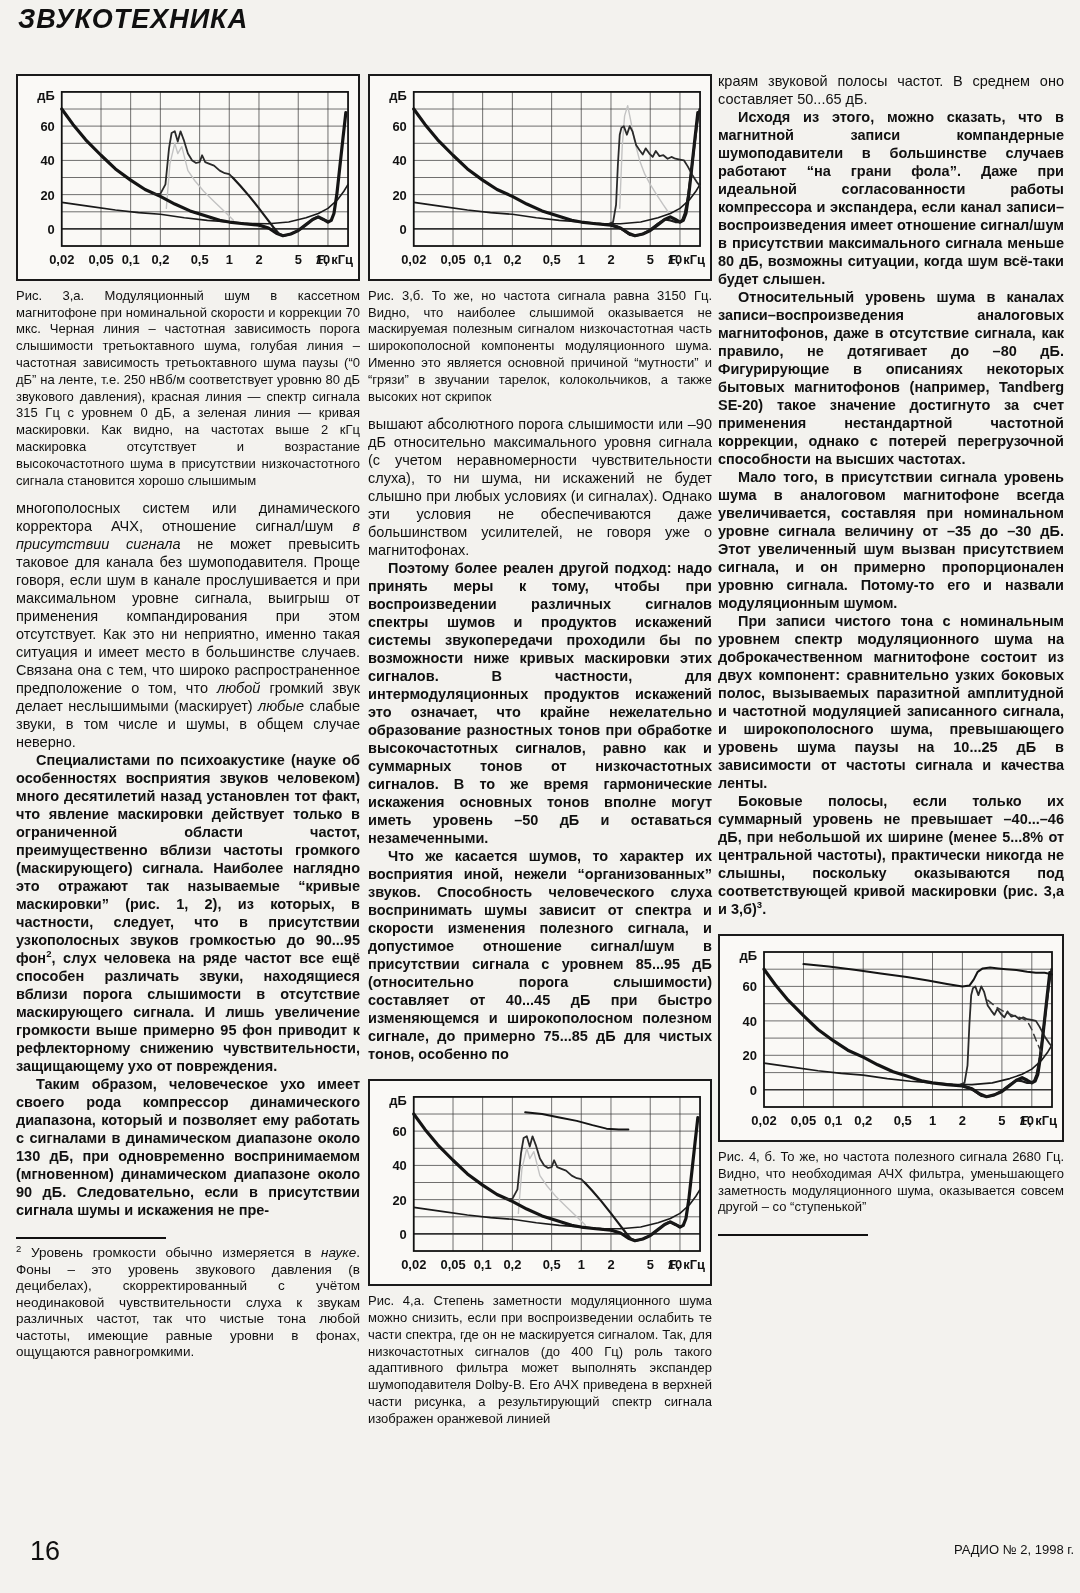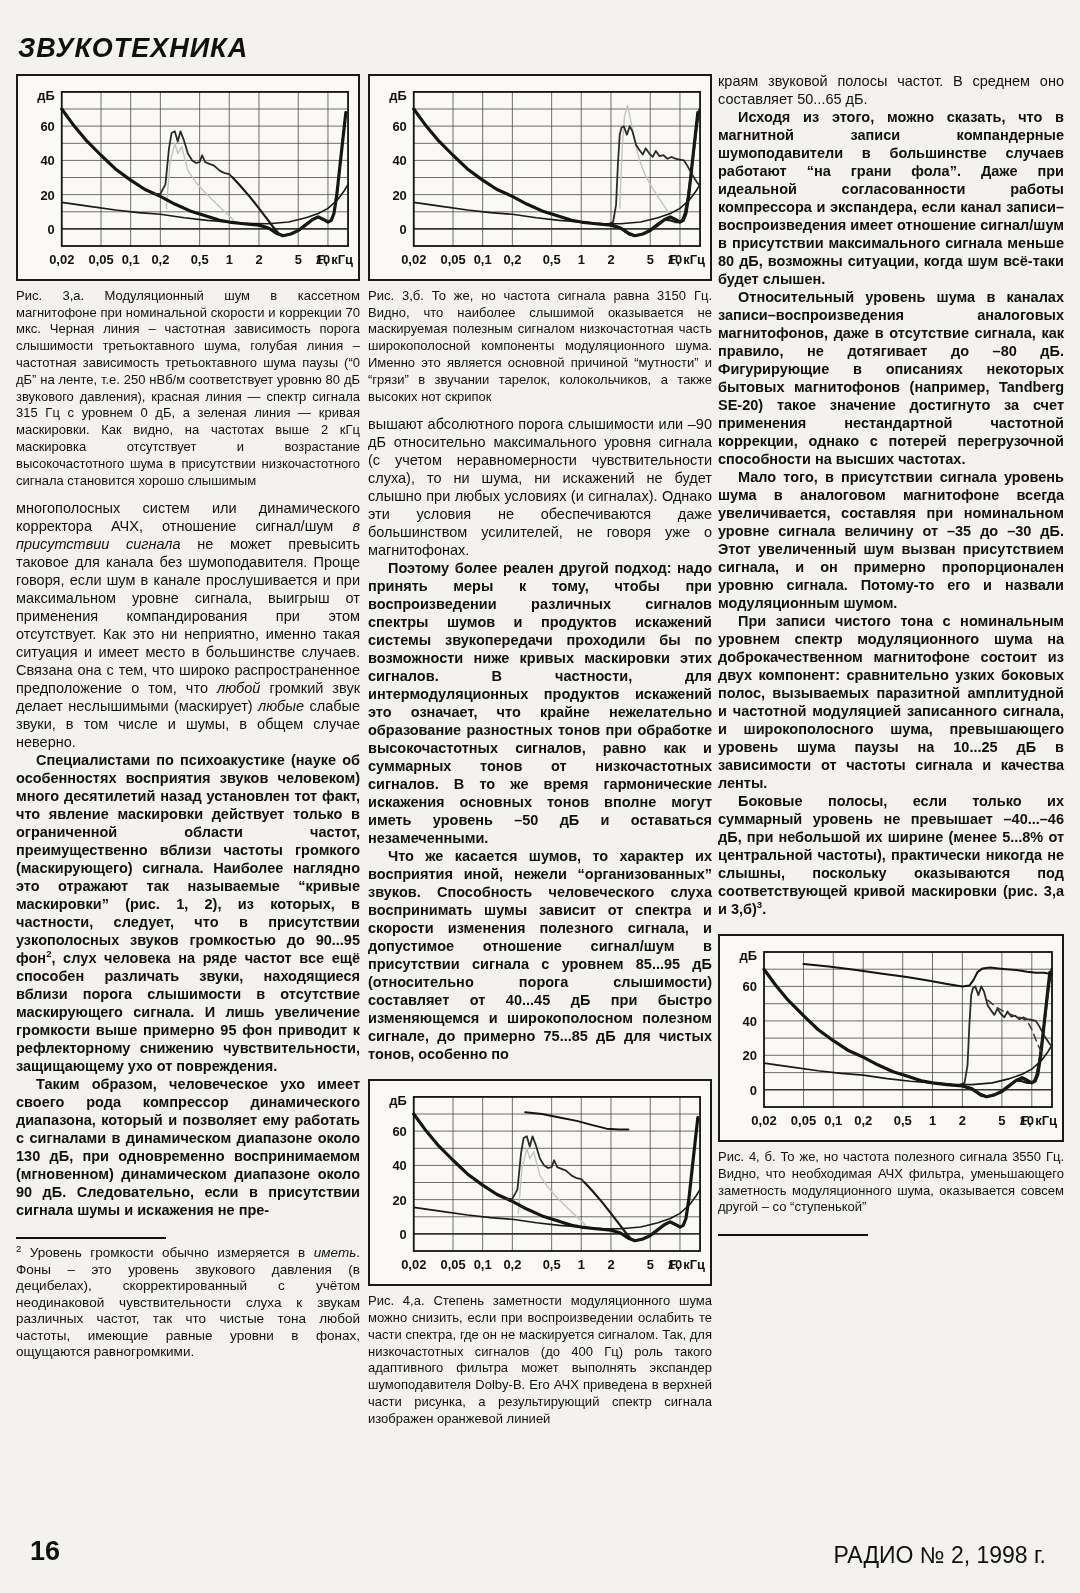--- a/index.html
+++ b/index.html
@@ -3,41 +3,41 @@
 <meta charset="utf-8">
 <style>
   html,body{margin:0;padding:0;}
   body{
     width:1080px;height:1593px;position:relative;
     background:#f3f2ee;color:#101010;
     font-family:"Liberation Sans","DejaVu Sans",sans-serif;
     overflow:hidden;
   }
   .hdr{
-    position:absolute;left:18px;top:33px;
+    position:absolute;left:18px;top:4px;
     font-size:27px;font-weight:bold;font-style:italic;letter-spacing:1px;
   }
   .col{position:absolute;}
   #col1{left:16px;top:74px;width:344px;}
   #col2{left:368px;top:74px;width:344px;}
   #col3{left:718px;top:72px;width:346px;}
   .figure{border:2px solid #1a1a1a;background:#faf9f6;padding:3px 2px;}
   .figure svg{display:block;width:100%;height:auto;}
   svg text{font-family:"Liberation Sans","DejaVu Sans",sans-serif;font-weight:bold;font-size:13px;fill:#111;}
   .cap{
     font-weight:normal;font-size:13px;line-height:16.8px;
     text-align:justify;margin:7px 0 10px 0;
   }
   .body{font-size:14.5px;line-height:18px;text-align:justify;margin:0;}
   .ind{text-indent:20px;font-weight:bold;}
   .fnrule{width:150px;border-top:2px solid #111;margin:18px 0 6px 0;}
   .fn{font-size:13.5px;line-height:16.5px;text-align:justify;margin:0;}
   sup{font-size:9.5px;vertical-align:super;line-height:0;}
-  .pgnum{position:absolute;left:30px;top:1536px;font-size:27px;font-weight:bold;}
-  .journal{position:absolute;right:34px;top:1542px;font-size:23px;}
+  .pgnum{position:absolute;left:30px;top:1536px;font-size:27px;font-weight:normal;}
+  .journal{position:absolute;right:6px;top:1542px;font-size:13px;}
   .mt{margin-top:16px;}
 </style>
 </head>
 <body>
 
 <div class="hdr">ЗВУКОТЕХНИКА</div>
 
 <div class="col" id="col1">
   <div class="figure">
     <svg viewBox="0 0 338 198">
@@ -78,21 +78,21 @@
         <text x="35" y="86.9" text-anchor="end" font-size="14">40</text>
         <text x="35" y="52.4" text-anchor="end" font-size="14">60</text>
         <text x="35" y="21" text-anchor="end" font-size="14">дБ</text>
       </svg>
   </div>
   <p class="cap">Рис. 3,а. Модуляционный шум в кассетном магнитофоне при номинальной скорости и коррекции 70 мкс. Черная линия – частотная зависимость порога слышимости третьоктавного шума, голубая линия – частотная зависимость третьоктавного шума паузы (“0 дБ” на ленте, т.е. 250 нВб/м соответствует уровню 80 дБ звукового давления), красная линия — спектр сигнала 315 Гц с уровнем 0 дБ, а зеленая линия — кривая маскировки. Как видно, на частотах выше 2 кГц маскировка отсутствует и возрастание высокочастотного шума в присутствии низкочастотного сигнала становится хорошо слышимым</p>
   <p class="body"><span>многополосных систем или динамического корректора АЧХ, отношение сигнал/шум </span><i>в присутствии сигнала</i><span> не может превысить таковое для канала без шумоподавителя. Проще говоря, если шум в канале прослушивается и при максимальном уровне сигнала, выигрыш от применения компандирования при этом отсутствует. Как это ни неприятно, именно такая ситуация и имеет место в большинстве случаев. Связана она с тем, что широко распространенное предположение о том, что </span><i>любой</i><span> громкий звук делает неслышимыми (маскирует) </span><i>любые</i><span> слабые звуки, в том числе и шумы, в общем случае неверно.</span></p>
   <p class="body ind"><span>Специалистами по психоакустике (науке об особенностях восприятия звуков человеком) много десятилетий назад установлен тот факт, что явление маскировки действует только в ограниченной области частот, преимущественно вблизи частоты громкого (маскирующего) сигнала. Наиболее наглядно это отражают так называемые “кривые маскировки” (рис. 1, 2), из которых, в частности, следует, что в присутствии узкополосных звуков громкостью до 90...95 фон</span><sup>2</sup><span>, слух человека на ряде частот все ещё способен различать звуки, находящиеся вблизи порога слышимости в отсутствие маскирующего сигнала. И лишь увеличение громкости выше примерно 95 фон приводит к рефлекторному снижению чувствительности, защищающему ухо от повреждения.</span></p>
   <p class="body ind">Таким образом, человеческое ухо имеет своего рода компрессор динамического диапазона, который и позволяет ему работать с сигналами в динамическом диапазоне около 130 дБ, при одновременно воспринимаемом (мгновенном) динамическом диапазоне около 90 дБ. Следовательно, если в присутствии сигнала шумы и искажения не пре-</p>
   <div class="fnrule"></div>
-  <p class="fn"><sup>2</sup><span> Уровень громкости обычно измеряется в </span><i>иметь</i><span>. Фоны – это уровень звукового давления (в децибелах), скорректированный с учётом неодинаковой чувствительности слуха к звукам различных частот, так что чистые тона любой частоты, имеющие равные уровни в фонах, ощущаются равногромкими.</span></p>
+  <p class="fn"><sup>2</sup><span> Уровень громкости обычно измеряется в </span><i>науке</i><span>. Фоны – это уровень звукового давления (в децибелах), скорректированный с учётом неодинаковой чувствительности слуха к звукам различных частот, так что чистые тона любой частоты, имеющие равные уровни в фонах, ощущаются равногромкими.</span></p>
 </div>
 
 <div class="col" id="col2">
   <div class="figure">
     <svg viewBox="0 0 338 198">
         <line x1="42" x2="330" y1="150.8" y2="150.8" stroke="#333" stroke-width="1.6"></line>
         <line x1="42" x2="330" y1="133.6" y2="133.6" stroke="#333" stroke-width="0.7"></line>
         <line x1="42" x2="330" y1="116.3" y2="116.3" stroke="#333" stroke-width="0.7"></line>
         <line x1="42" x2="330" y1="99.1" y2="99.1" stroke="#333" stroke-width="0.7"></line>
         <line x1="42" x2="330" y1="81.9" y2="81.9" stroke="#333" stroke-width="0.7"></line>
@@ -221,18 +221,18 @@
         <text x="279.9" y="186" text-anchor="middle">5</text>
         <text x="304.8" y="186" text-anchor="middle">10</text>
         <text x="335" y="186" text-anchor="end"><tspan font-style="italic">F</tspan>, кГц</text>
         <text x="35" y="155.8" text-anchor="end" font-size="14">0</text>
         <text x="35" y="121.3" text-anchor="end" font-size="14">20</text>
         <text x="35" y="86.9" text-anchor="end" font-size="14">40</text>
         <text x="35" y="52.4" text-anchor="end" font-size="14">60</text>
         <text x="35" y="21" text-anchor="end" font-size="14">дБ</text>
       </svg>
   </div>
-  <p class="cap">Рис. 4, б. То же, но частота полезного сигнала 3550 Гц. Видно, что необходимая АЧХ фильтра, уменьшающего заметность модуляционного шума, оказывается совсем другой – со “ступенькой”</p>
+  <p class="cap">Рис. 4, б. То же, но частота полезного сигнала 2680 Гц. Видно, что необходимая АЧХ фильтра, уменьшающего заметность модуляционного шума, оказывается совсем другой – со “ступенькой”</p>
   <div class="fnrule"></div>
 </div>
 
 <div class="pgnum">16</div>
 <div class="journal">РАДИО № 2, 1998 г.</div>
 
 </body></html>

